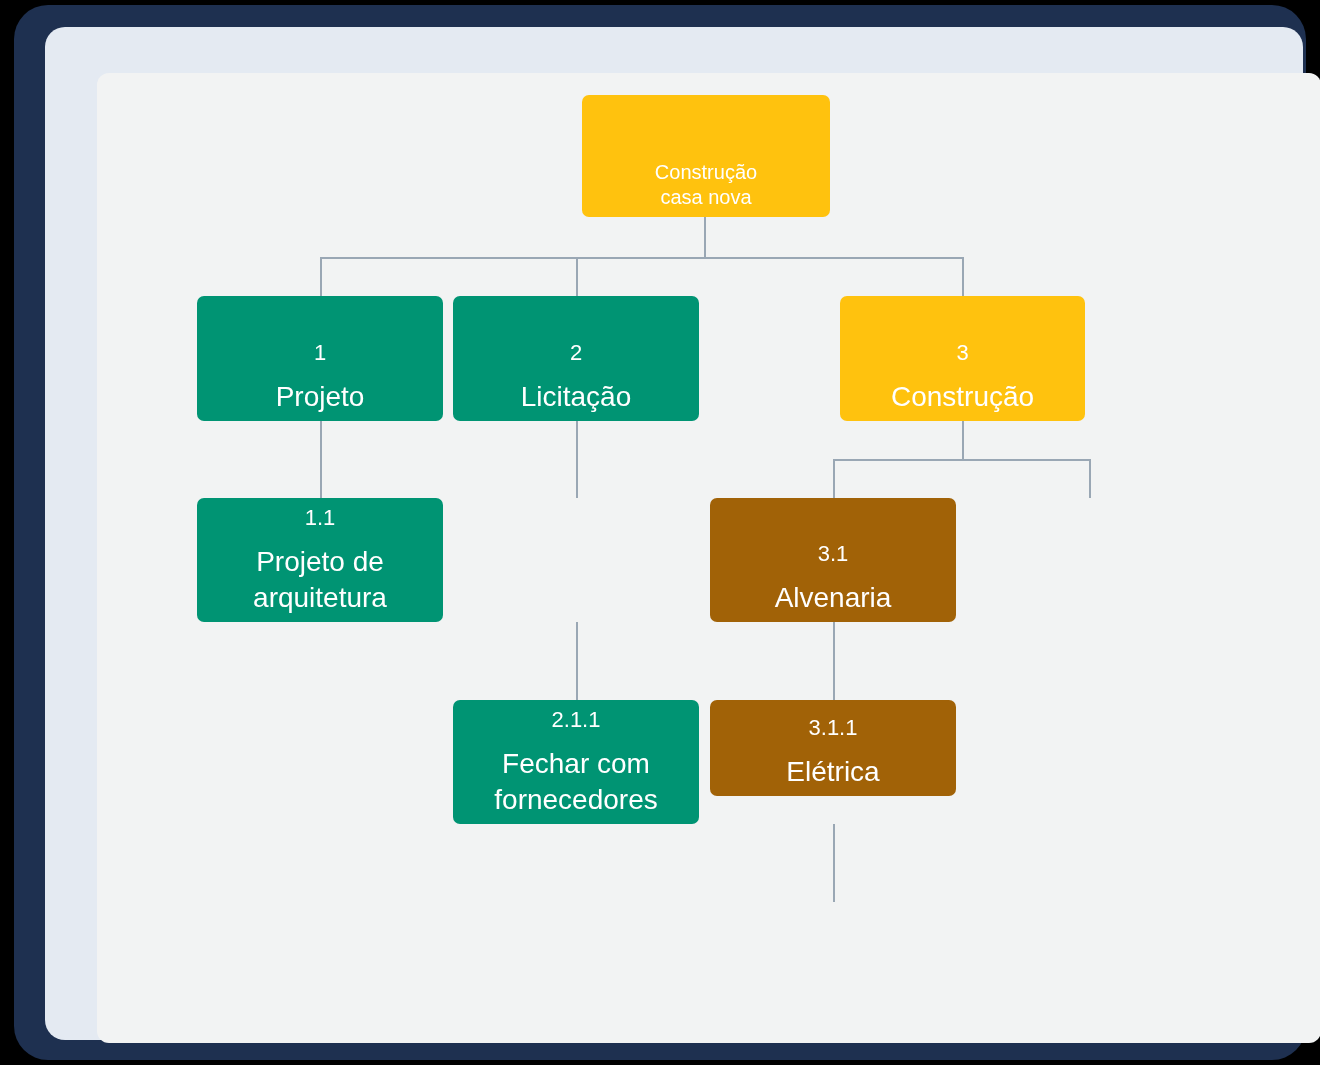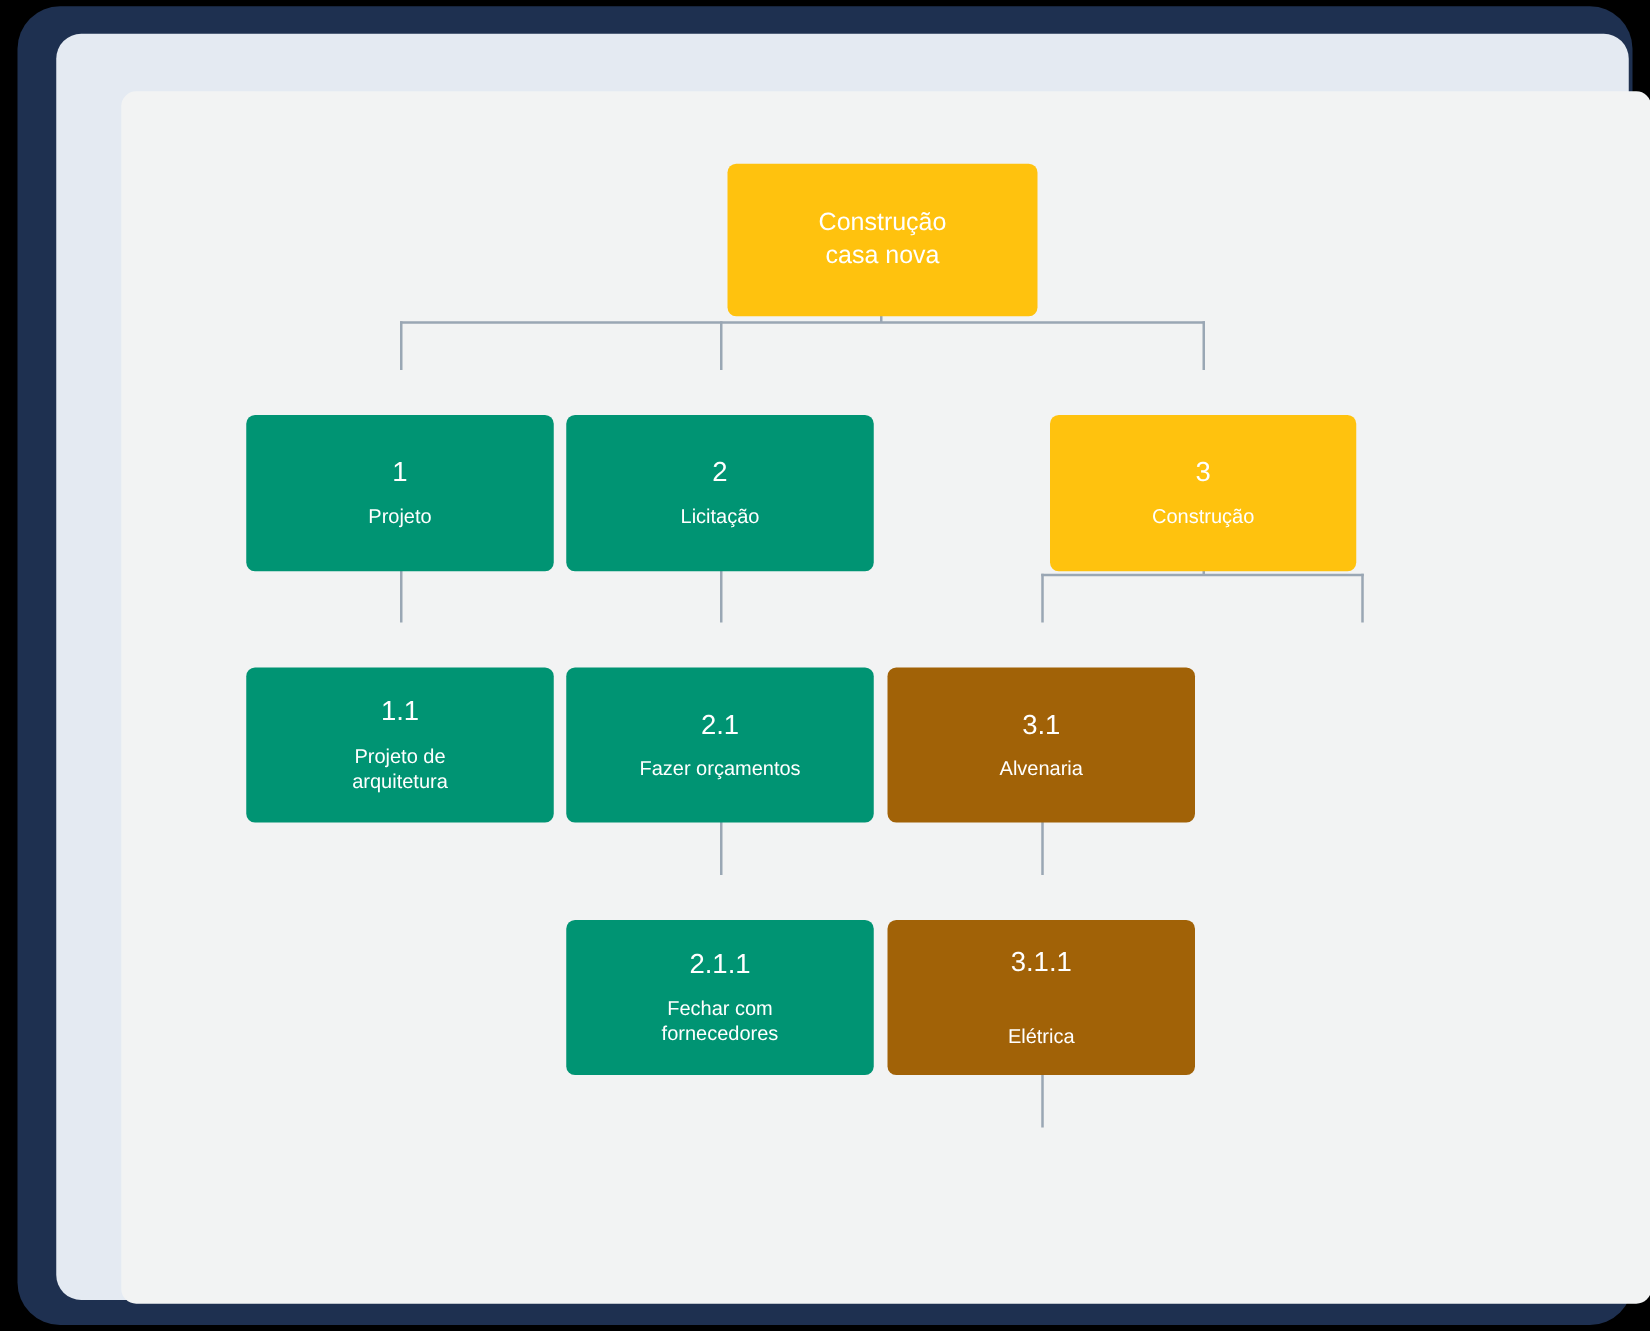--- a/index.html
+++ b/index.html
@@ -56,35 +56,34 @@
   .conn-h { height: 2px; }
 
   
   .node {
     position: absolute;
     border-radius: 7px;
     box-sizing: border-box;
     display: flex;
     flex-direction: column;
     align-items: center;
-    justify-content: center;
+    justify-content: flex-end;
     color: #ffffff;
     text-align: center;
     padding: 6px 10px;
     line-height: 1.28;
-    margin-top: 36px;
     -webkit-font-smoothing: antialiased;
   }
   .node .node-code {
     font-size: 22px;
     font-weight: 400;
     margin-bottom: 12px;
   }
   .node .node-label {
-    font-size: 16px;
+    font-size: 28px;
     font-weight: 400;
     white-space: pre-line;
   }
   .node.no-code .node-label {
     font-size: 20px;
     margin-bottom: 0;
   }
   .node.status-green  { background: #009473; }
   .node.status-amber  { background: #ffc20e; }
   .node.status-red    { background: #a16207; }
@@ -136,38 +135,34 @@
         <div class="node-code">3</div>
         <div class="node-label">Construção</div>
       </div>
 
       <div class="node status-green" style="left:100px; top:425px; width:246px; height:124px;">
         <div class="node-code">1.1</div>
         <div class="node-label">Projeto de
 arquitetura</div>
       </div>
 
-      <div class="node status-green" style="left:356px; top:425px; width:246px; height:124px;">
-        <div class="node-code">2.1</div>
-        <div class="node-label">Fazer orçamentos</div>
-      </div>
 
       <div class="node status-red" style="left:613px; top:425px; width:246px; height:124px;">
         <div class="node-code">3.1</div>
         <div class="node-label">Alvenaria</div>
       </div>
 
 
       <div class="node status-green" style="left:356px; top:627px; width:246px; height:124px;">
         <div class="node-code">2.1.1</div>
         <div class="node-label">Fechar com
 fornecedores</div>
       </div>
 
-      <div class="node status-red" style="left:613px; top:627px; width:246px; height:124px;gap:24px;">
+      <div class="node status-red" style="left:613px; top:627px; width:246px; height:96px;">
         <div class="node-code">3.1.1</div>
         <div class="node-label">Elétrica</div>
       </div>
 
 
     </div>
   </div>
 </div>
 
 </body></html>

